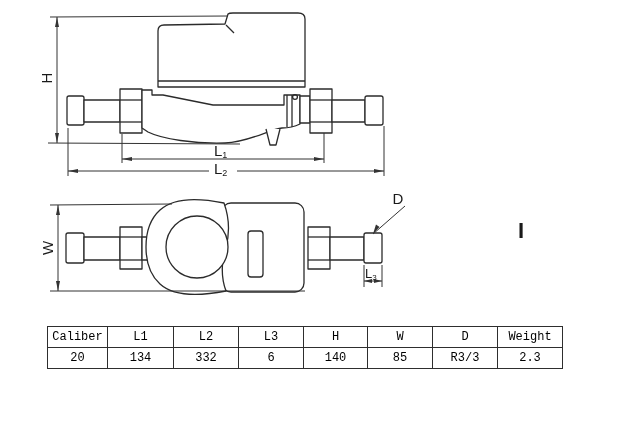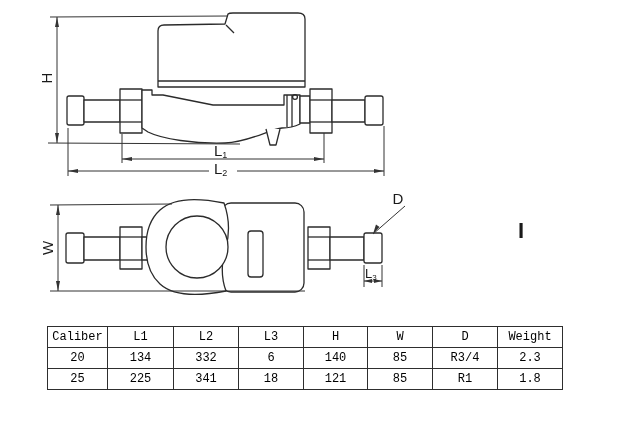--- a/index.html
+++ b/index.html
@@ -159,29 +159,19 @@
           <td>D</td>
           <td>Weight</td>
         </tr>
         <tr>
           <td>20</td>
           <td>134</td>
           <td>332</td>
           <td>6</td>
           <td>140</td>
           <td>85</td>
-          <td>R3/4</td>
+          <td>R3/3</td>
           <td>2.3</td>
-        </tr>
-        <tr>
-          <td>25</td>
-          <td>225</td>
-          <td>341</td>
-          <td>18</td>
-          <td>121</td>
-          <td>85</td>
-          <td>R1</td>
-          <td>1.8</td>
         </tr>
       </tbody>
     </table>
   </div>
 </div>
 
 </body></html>

